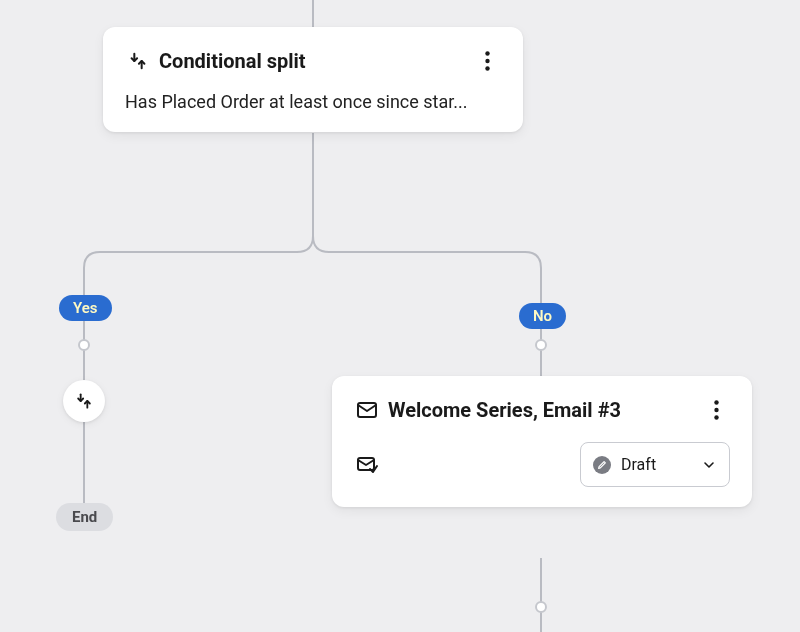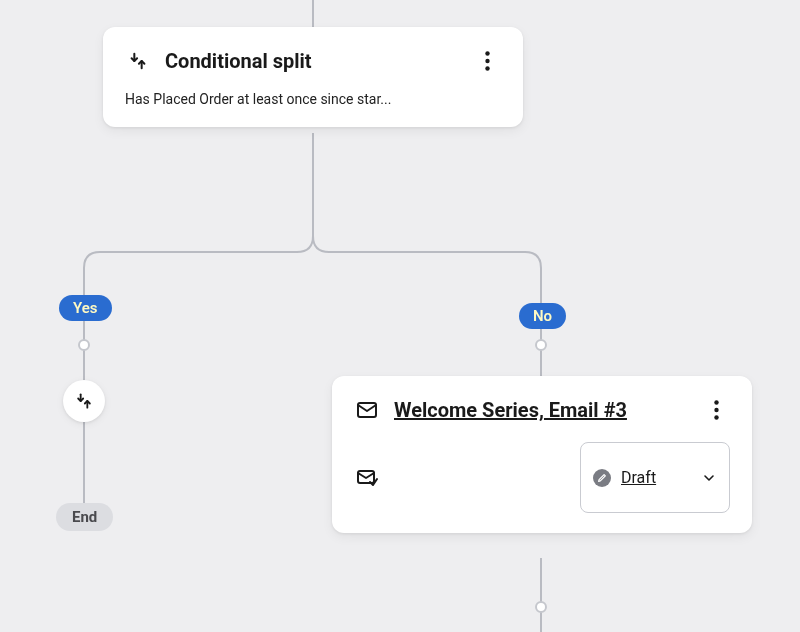--- a/index.html
+++ b/index.html
@@ -21,40 +21,40 @@
   .card {
     position: absolute;
     background: #ffffff;
     border-radius: 12px;
     box-shadow: 0 1px 3px rgba(0,0,0,0.08), 0 4px 12px rgba(0,0,0,0.06);
     padding: 20px 22px;
   }
   .card-header {
     display: flex;
     align-items: center;
-    gap: 14px;
+    gap: 8px;
   }
   .card-title {
     font-size: 20px;
     font-weight: 700;
     color: #1a1a1a;
     flex: 1;
   }
   .more-btn {
     width: 28px;
     height: 28px;
     display: flex;
     align-items: center;
     justify-content: center;
     cursor: pointer;
     border-radius: 6px;
   }
   .card-desc {
     margin-top: 16px;
-    font-size: 14px;
+    font-size: 18px;
     color: #222;
   }
   .branch-pill {
     position: absolute;
     background: #2a6cd0;
     color: #fef9c3;
     font-size: 15px;
     font-weight: 600;
     padding: 4px 14px;
     border-radius: 999px;
@@ -93,21 +93,21 @@
     display: flex;
     align-items: center;
     justify-content: space-between;
   }
   .status-select {
     display: flex;
     align-items: center;
     gap: 10px;
     border: 1px solid #c9cbd1;
     border-radius: 8px;
-    padding: 25px 12px;
+    padding: 12px 12px;
     cursor: pointer;
     min-width: 150px;
   }
   .status-dot {
     width: 18px; height: 18px;
     border-radius: 50%;
     background: #7a7c83;
     display: flex; align-items: center; justify-content: center;
   }
   .status-label {
@@ -176,21 +176,21 @@
   <svg width="20" height="20" viewBox="0 0 24 24" fill="none" stroke="#1a1a1a" stroke-width="2.2" stroke-linecap="round" stroke-linejoin="round">
     <path d="M8 4 L8 12"></path>
       <path d="M5 9 L8 12 L11 9"></path>
     <path d="M16 20 L16 12"></path>
       <path d="M13 15 L16 12 L19 15"></path>
   </svg>
 </div>
 
 <div class="end-pill" style="left:56px; top:503px;">End</div>
 
-<div class="card" style="left:332px; top:376px; width:420px;text-decoration:underline;">
+<div class="card" style="left:332px; top:376px; width:420px;">
   <div class="card-header">
     <span class="icon-box">
       <svg width="24" height="24" viewBox="0 0 24 24" fill="none" stroke="#1a1a1a" stroke-width="2" stroke-linecap="round" stroke-linejoin="round">
         <rect x="3" y="5" width="18" height="14" rx="2"></rect>
         <path d="M3 7 L12 13 L21 7"></path>
       </svg>
     </span>
     <span class="card-title">Welcome Series, Email #3</span>
     <span class="more-btn">
       <svg width="5" height="20" viewBox="0 0 5 20">

